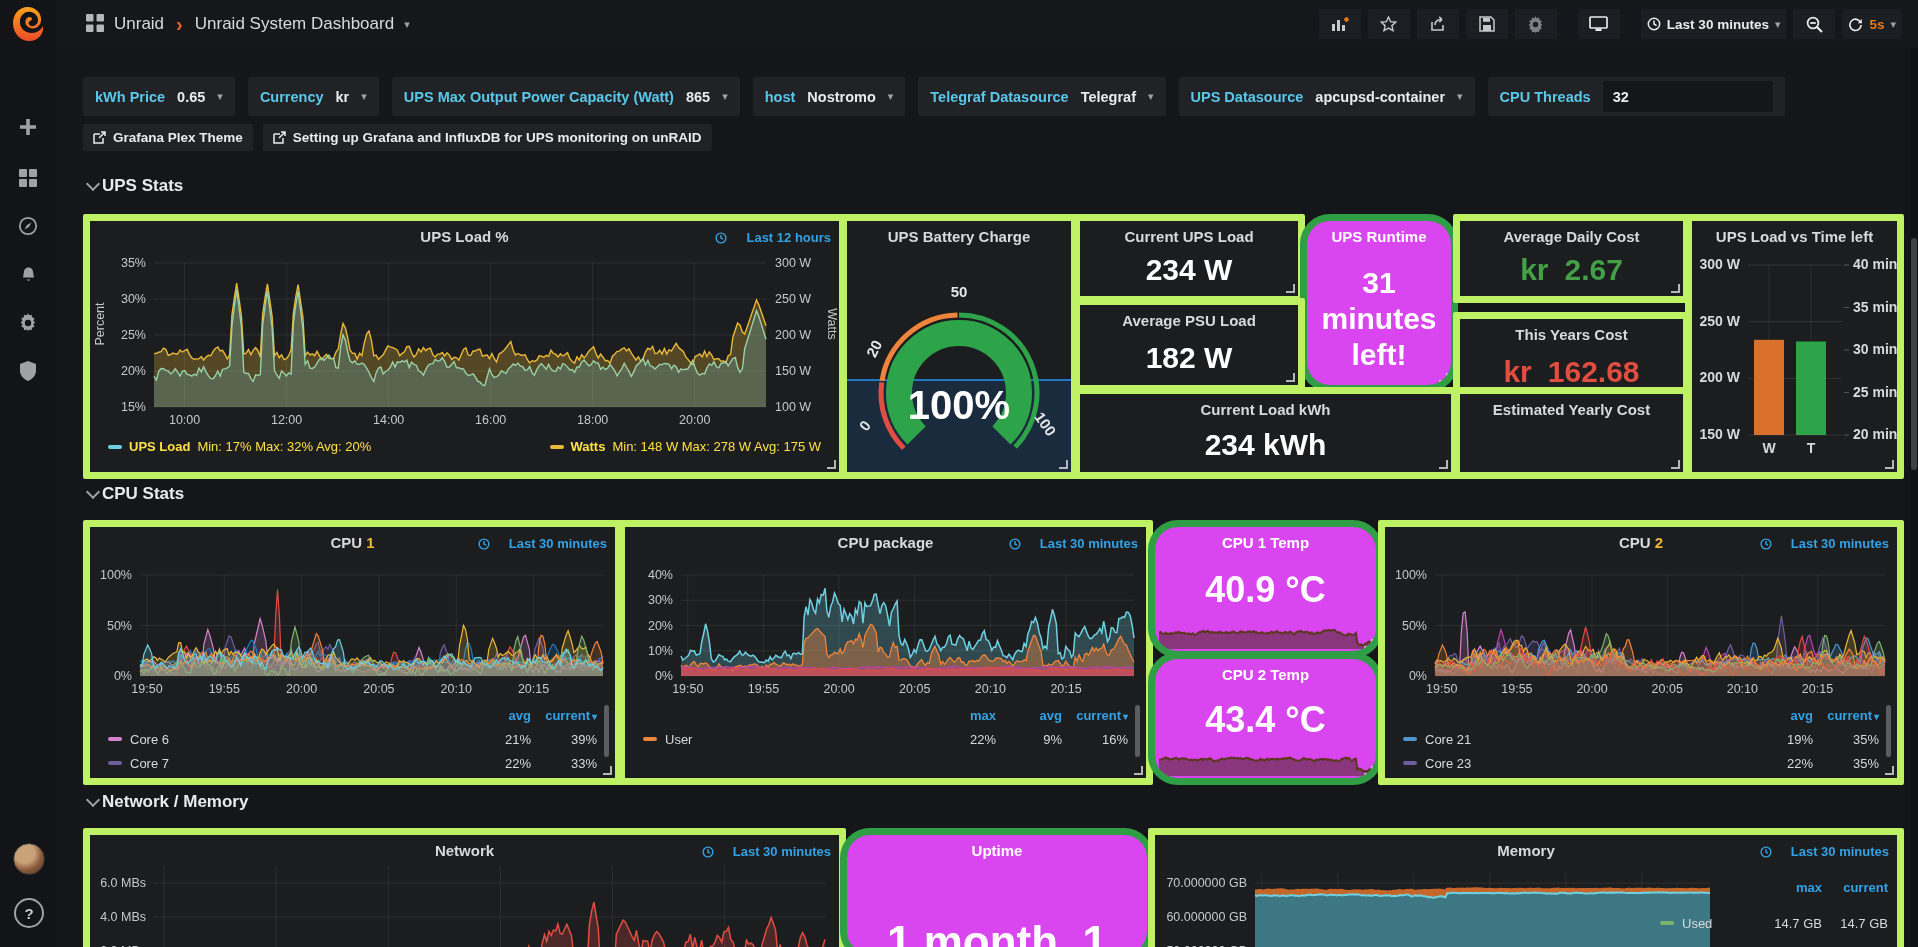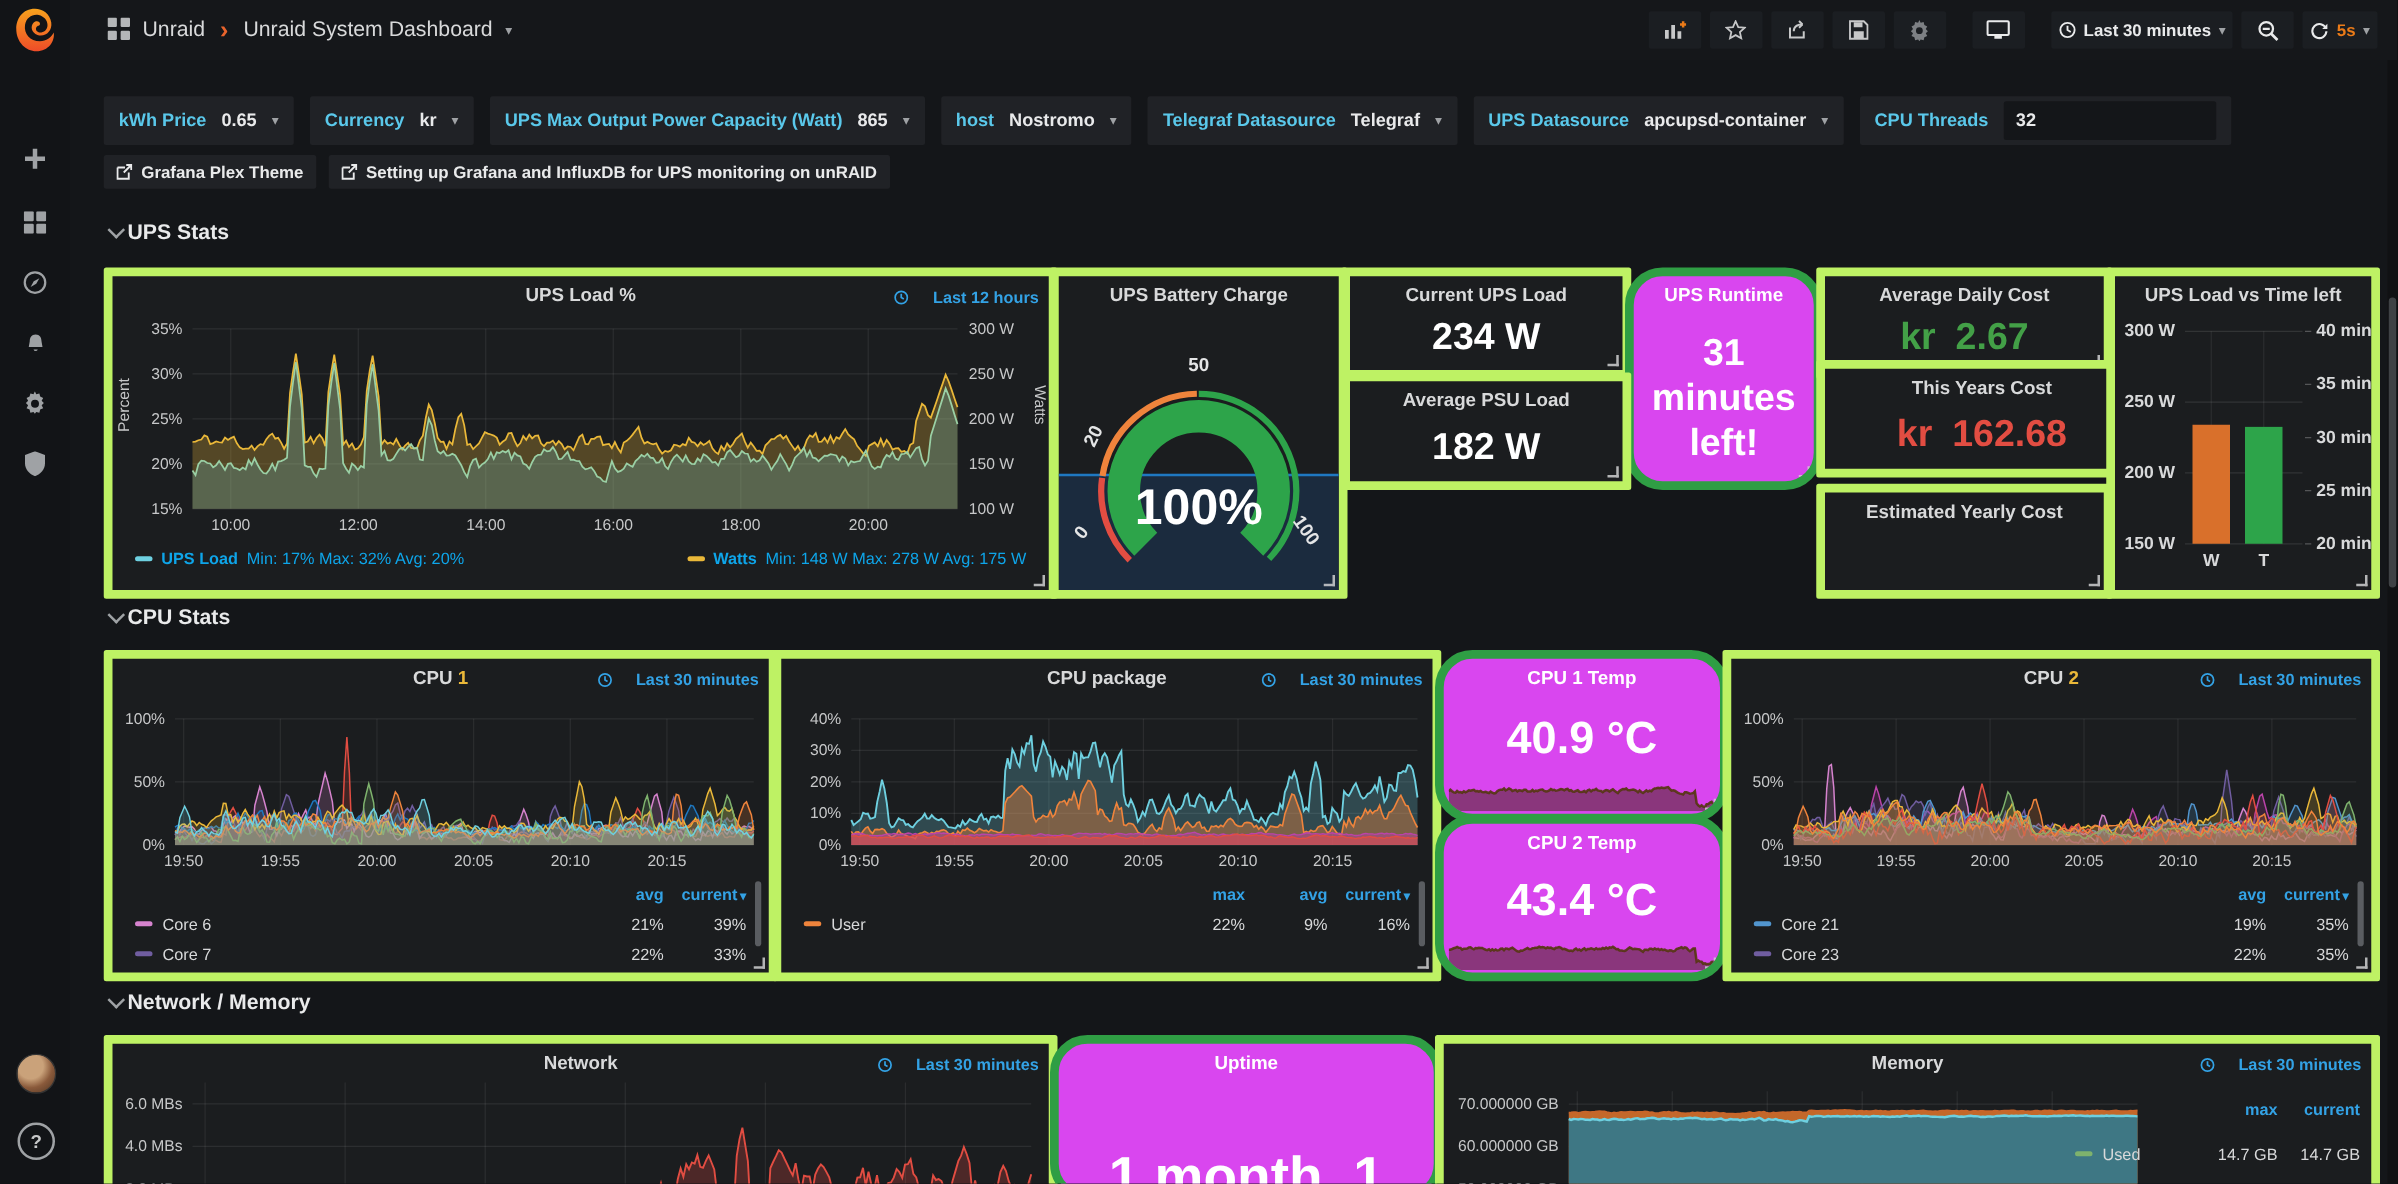--- a/index.html
+++ b/index.html
@@ -51,21 +51,21 @@
   svg text{font-family:"Liberation Sans",sans-serif;font-size:12.5px;fill:#c7c8c9;}
   svg text.tickb{font-weight:bold;fill:#d8d9da;font-size:14px;}
   .axis-rot{position:absolute;font-size:12.5px;color:#c7c8c9;transform:rotate(-90deg);transform-origin:center;white-space:nowrap;}
   .axis-rot.right{transform:rotate(90deg);}
   
   .stat-val{position:absolute;left:0;right:0;text-align:center;font-weight:bold;color:#fff;white-space:nowrap;}
   .stat-val .pfx{margin-right:16px;}
   .val-green{color:#43a047;} .val-red{color:#e24d42;}
   .runtime-val{position:absolute;left:6px;right:6px;top:44px;text-align:center;font-weight:bold;color:#fff;font-size:30px;line-height:36px;}
   
-  .legend-strip{position:absolute;left:0;right:0;font-size:13px;color:#0ea5e9;display:flex;justify-content:space-between;padding:0 18px;}
+  .legend-strip{position:absolute;left:0;right:0;font-size:13px;color:#fde047;display:flex;justify-content:space-between;padding:0 18px;}
   .lg-item{display:flex;align-items:center;gap:7px;cursor:pointer;white-space:nowrap;}
   .swatch{display:inline-block;width:14px;height:4px;border-radius:2px;}
   .lt{position:absolute;font-size:13px;color:#d8d9da;}
   .lt-head,.lt-row{display:flex;align-items:center;height:24px;}
   .lt-name{flex:1;display:flex;align-items:center;gap:8px;cursor:pointer;}
   .lt-col{width:66px;text-align:right;}
   .lt-head .lt-col{color:#33a2e5;font-weight:bold;cursor:pointer;}
   .lt-caret{color:#33a2e5;font-size:10px;margin-left:2px;}
   .lg-scroll{position:absolute;width:5px;border-radius:3px;background:#5a5d61;cursor:pointer;}
   
@@ -384,28 +384,33 @@
     </div>
     <div class="corner"></div>
   </div>
 
   <div class="panel" style="left:1073px;top:298px;width:218px;height:80px;">
     <div class="p-title">Average PSU Load</div>
     <div class="stat-val" style="top:36px;font-size:30px;">182 W</div>
     <div class="corner"></div>
   </div>
 
-  <div class="panel" style="left:1453px;top:288px;width:223px;height:80px;padding-left:28px;">
+  <div class="panel" style="left:1453px;top:312px;width:223px;height:80px;">
     <div class="p-title">This Years Cost</div>
     <div class="stat-val val-red" style="top:36px;font-size:30px;">
       <span class="pfx">kr</span><span>162.68</span>
     </div>
     <div class="corner"></div>
   </div>
 
+  <div class="panel" style="left:1073px;top:387px;width:371px;height:78px;">
+    <div class="p-title">Current Load kWh</div>
+    <div class="stat-val" style="top:34px;font-size:30px;">234 kWh</div>
+    <div class="corner"></div>
+  </div>
 
   <div class="panel" style="left:1453px;top:387px;width:223px;height:78px;">
     <div class="p-title">Estimated Yearly Cost</div>
     <div class="corner"></div>
   </div>
 
   <div class="panel" style="left:1685px;top:214px;width:205px;height:251px;">
     <div class="p-title">UPS Load vs Time left</div>
     <div class="plot" id="plot-bars" style="left:0;top:0;width:205px;height:251px;"><svg width="205" height="251" viewBox="0 0 205 251">
           <line x1="56" x2="150" y1="214" y2="214" stroke="rgba(255,255,255,0.10)"></line>

